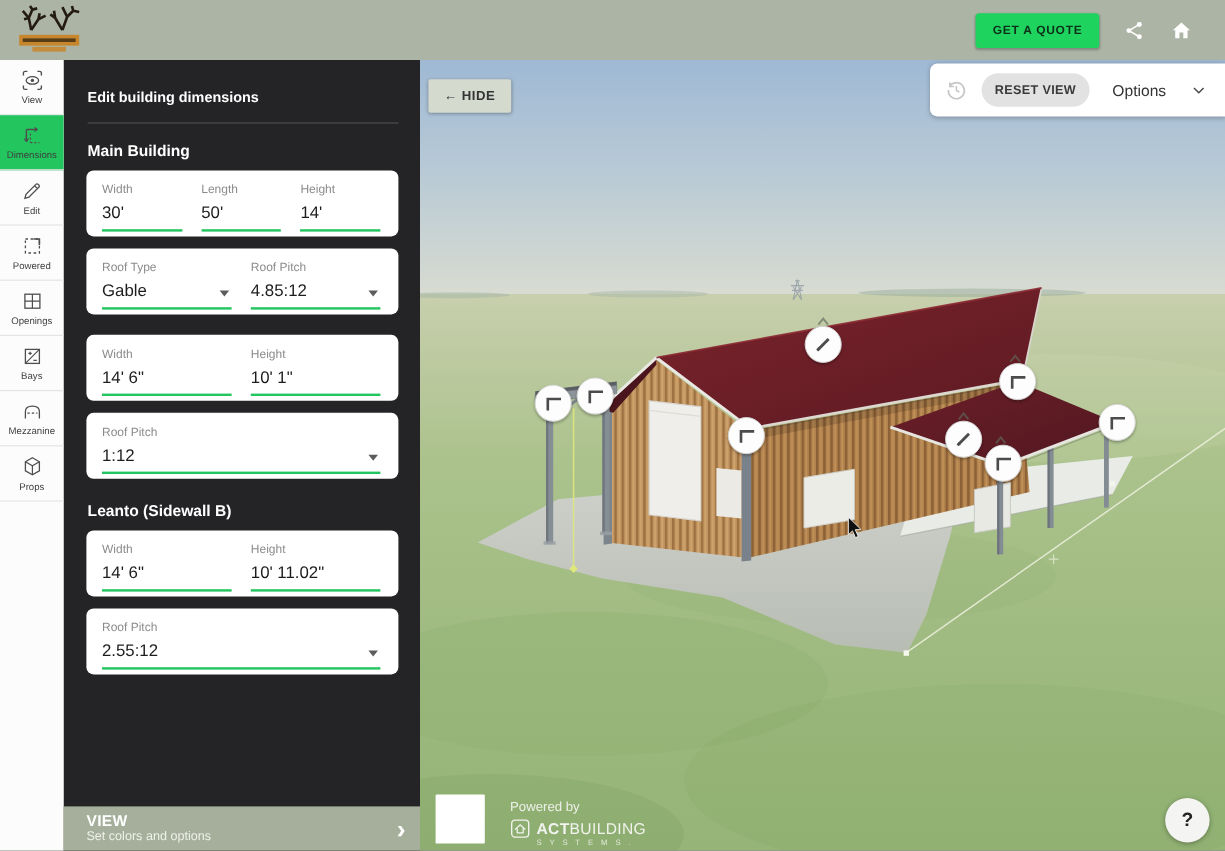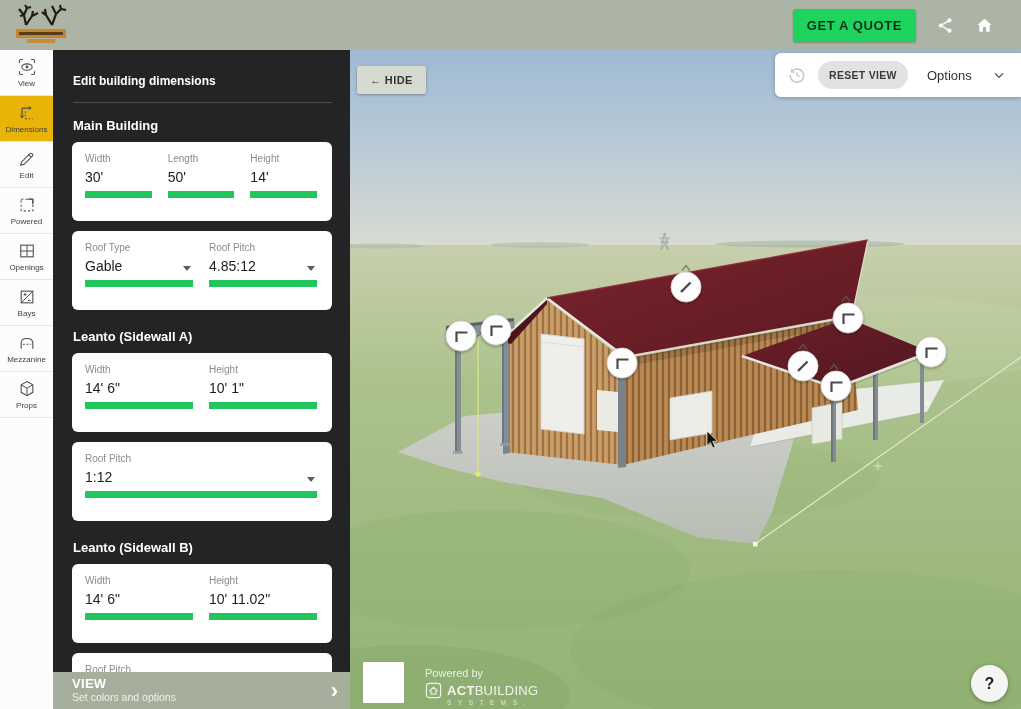--- a/index.html
+++ b/index.html
@@ -6,44 +6,44 @@
   *{box-sizing:border-box;}
   .stage{position:relative;width:1021px;height:709px;overflow:hidden;
          font-family:"Liberation Sans",sans-serif;background:#abb4a5;}
 
   
   .topbar{position:absolute;left:0;top:0;width:1021px;height:50px;background:#abb4a5;
           display:flex;align-items:center;z-index:30;}
   .logo{position:absolute;left:12px;top:3px;width:58px;height:45px;}
   .topbar-right{position:absolute;right:27px;top:0;height:50px;display:flex;align-items:center;gap:20px;}
   .quote-btn{background:#1fd35f;color:#0d3019;border:none;border-radius:3px;
-             font-family:"Liberation Sans",sans-serif;font-weight:bold;font-size:13px;
+             font-family:"Liberation Sans",sans-serif;font-weight:bold;font-size:10px;
              letter-spacing:.6px;padding:9px 14px;cursor:pointer;box-shadow:0 1px 2px rgba(0,0,0,.25);}
   .top-icon{width:19px;height:19px;display:block;cursor:pointer;}
 
   
   .rail{position:absolute;left:0;top:50px;width:53px;height:659px;background:#fcfcfc;z-index:25;}
   .rail-item{height:46px;display:flex;flex-direction:column;align-items:center;justify-content:center;
              border-bottom:1px solid #e4e4e4;cursor:pointer;}
-  .rail-item.active{background:#eab308;text-align:center;}
+  .rail-item.active{background:#22c55e;text-align:center;}
   .rail-item svg{width:20px;height:20px;}
   .rail-label{font-size:8px;color:#3f3f3f;margin-top:2px;}
 
   
   .panel{position:absolute;left:53px;top:50px;width:297px;height:659px;background:#242426;
          color:#fff;padding:24px 18px 0 19px;z-index:20;}
   .panel-title{font-size:12px;font-weight:bold;margin:0 0 14px 1px;}
   .panel-divider{border:none;border-top:1px solid #4d4d4f;margin:0 0 15px 1px;}
   .section-heading{font-size:13px;font-weight:bold;margin:2px 0 9px 1px;}
-  .card{background:#fff;border-radius:6px;padding:11px 13px 23px 13px;margin-bottom:10px;color:#1d1d1d;}
+  .card{background:#fff;border-radius:6px;padding:11px 13px 4px 13px;margin-bottom:10px;color:#1d1d1d;}
   .card-row{display:flex;}
   .field{flex:1;margin-right:16px;min-width:0;}
   .field:last-child{margin-right:2px;}
   .field-label{font-size:10px;color:#8b8b8b;margin-bottom:3px;}
-  .field-value{font-size:14px;color:#1d1d1d;border-bottom:7px solid #22c55e;padding:2px 0 6px 0;
+  .field-value{font-size:14px;color:#1d1d1d;border-bottom:2px solid #22c55e;padding:2px 0 6px 0;
                position:relative;cursor:text;}
   .select .field-value{cursor:pointer;}
   .select-arrow{position:absolute;right:2px;bottom:9px;width:0;height:0;
                 border-left:4.5px solid transparent;border-right:4.5px solid transparent;
                 border-top:5px solid #5c5c5c;}
   .spacer8{height:7px;}
 
   
   .next-bar{position:absolute;left:53px;bottom:0;width:297px;height:37px;background:#a6af9c;
             z-index:26;display:flex;align-items:center;padding:0 12px 0 19px;cursor:pointer;}
@@ -214,21 +214,20 @@
           <div class="field-label">Roof Pitch</div>
           <div class="field-value">
             <span>4.85:12</span>
             <span class="select-arrow"></span>
           </div>
         </div>
       </div>
     </div>
 
     <div class="spacer8"></div>
-    <div class="section-heading">Leanto (Sidewall A)</div>
     <div class="card">
       <div class="card-row">
         <div class="field">
           <div class="field-label">Width</div>
           <div class="field-value">14' 6"</div>
         </div>
         <div class="field">
           <div class="field-label">Height</div>
           <div class="field-value">10' 1"</div>
         </div>

